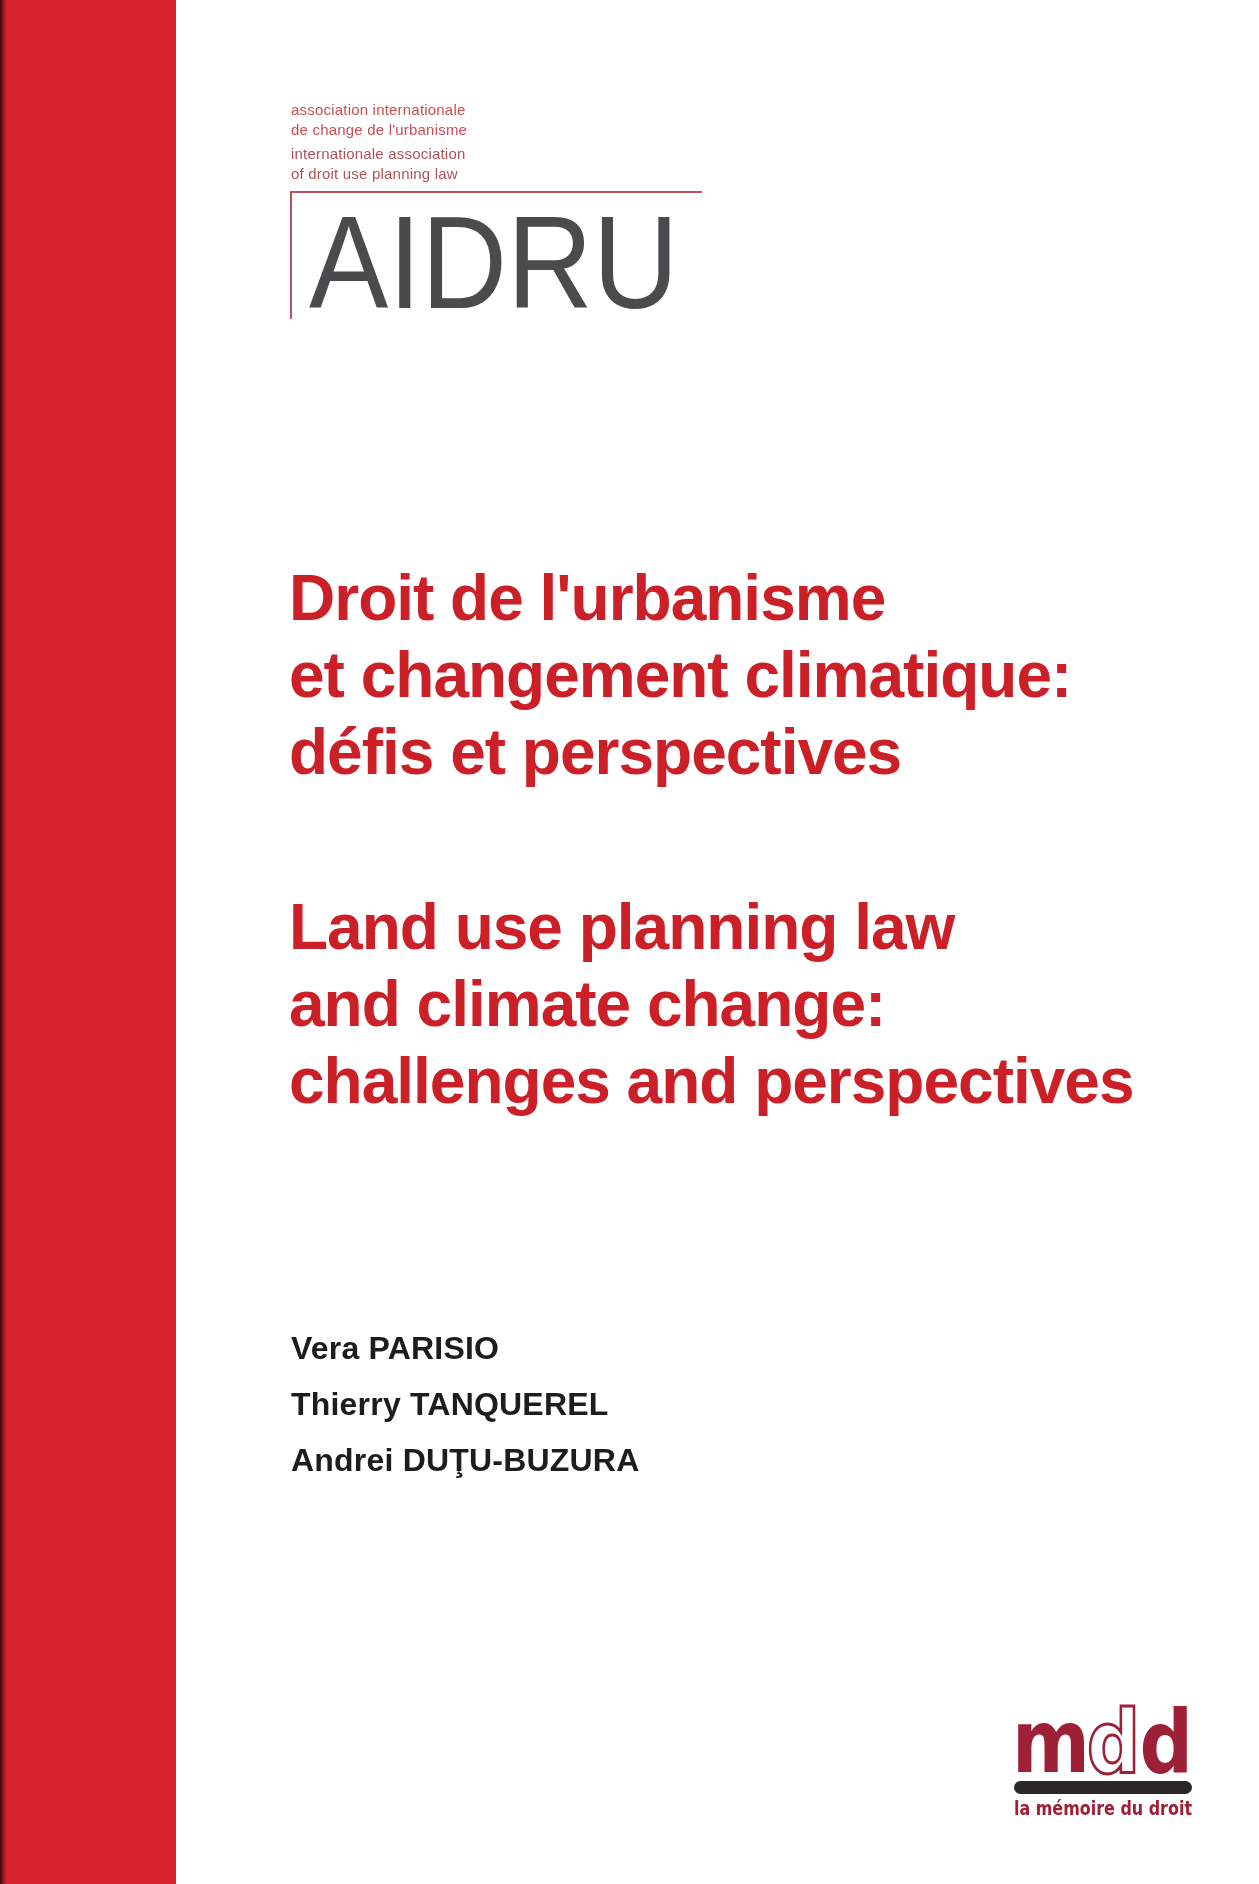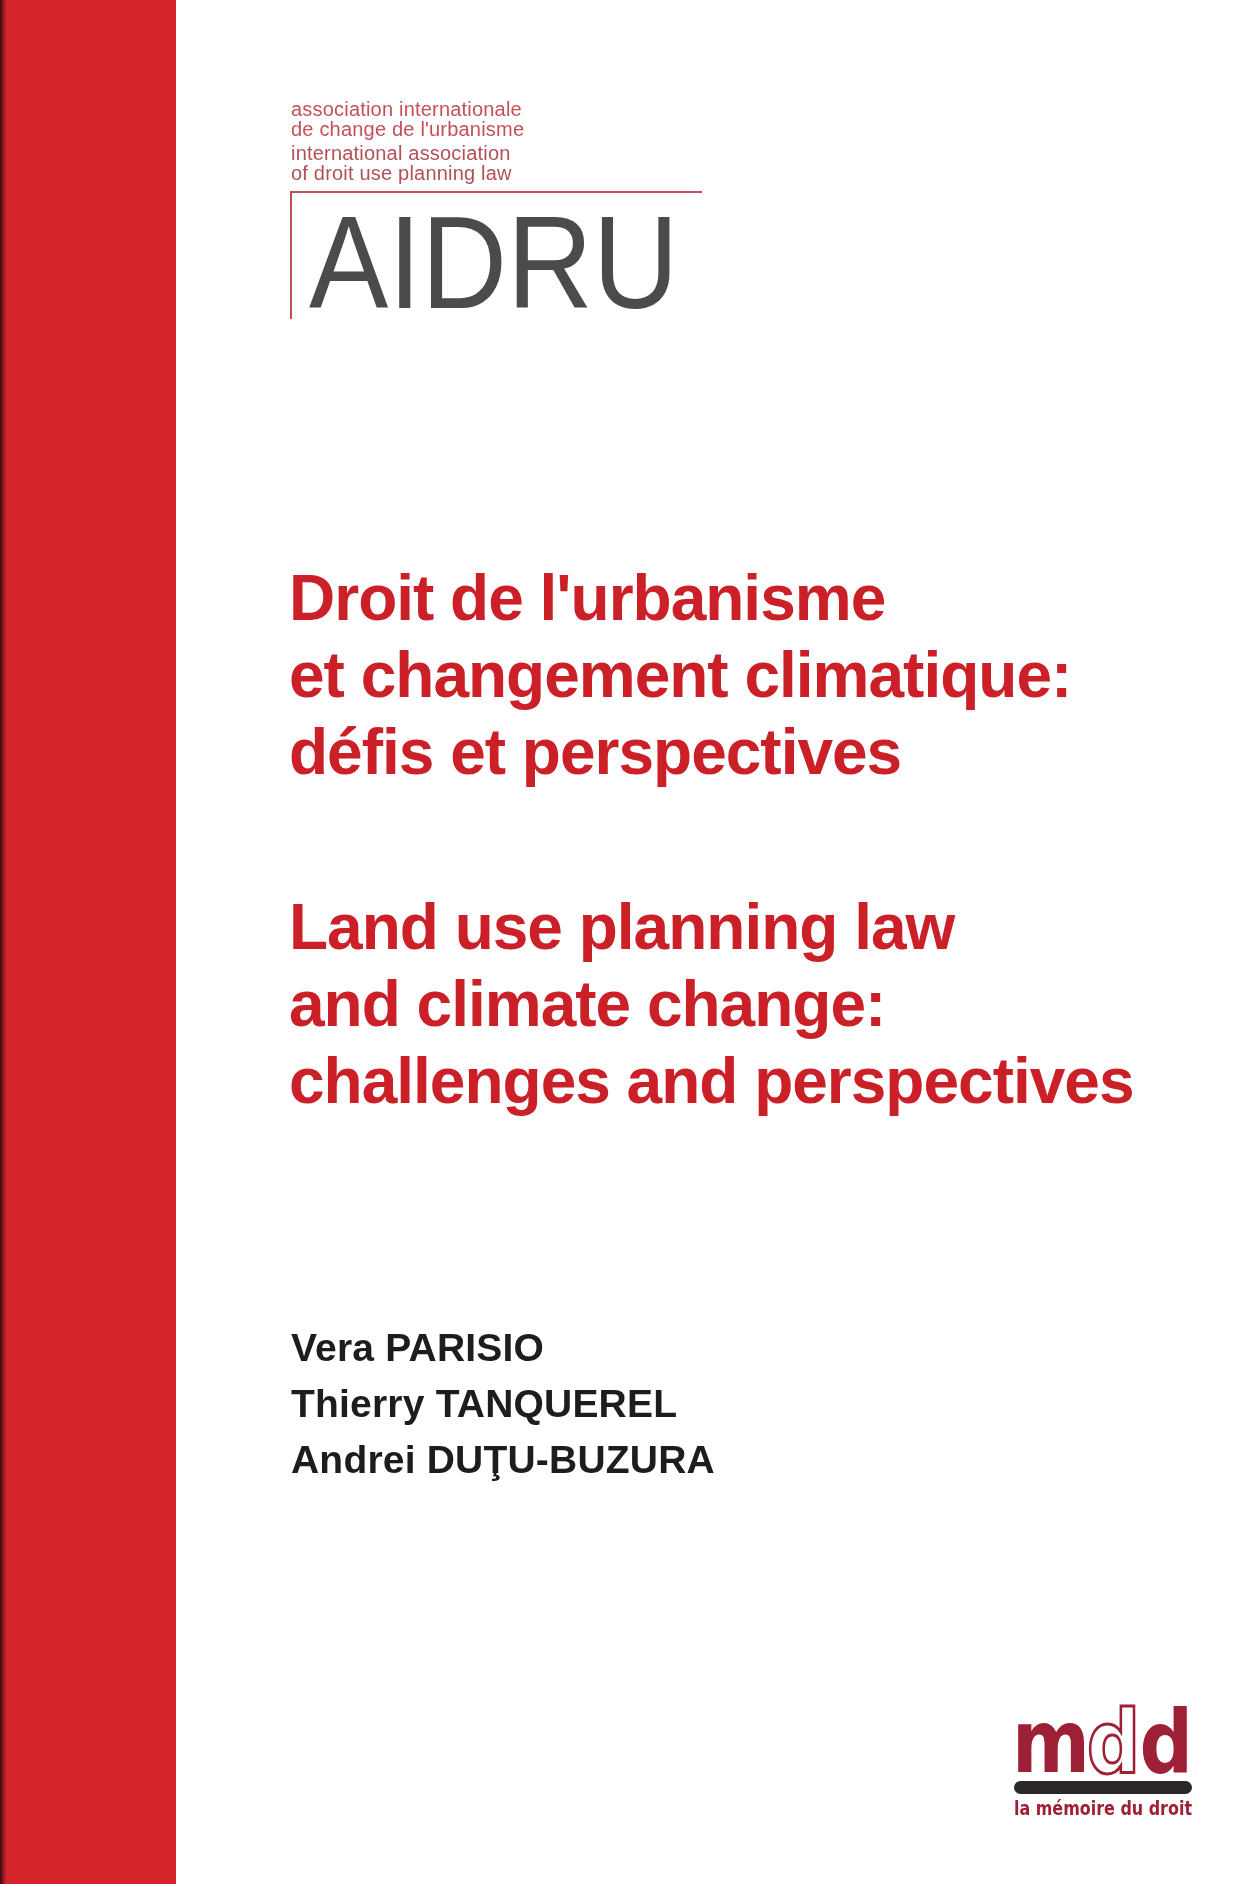--- a/index.html
+++ b/index.html
@@ -23,21 +23,21 @@
   }
   .spine-shadow {
     position: absolute;
     left: 0; top: 0;
     width: 7px; height: 1884px;
     background: linear-gradient(to right, rgba(25,2,4,0.85) 0%, rgba(90,14,18,0.45) 55%, rgba(90,14,18,0) 100%);
   }
   .assoc {
     position: absolute;
     left: 291px;
-    font-size: 20px;
+    font-size: 15px;
     line-height: 19.5px;
     letter-spacing: 0.2px;
     font-weight: 400;
   }
   .assoc-fr { top: 100px; color: #c64f58; }
   .assoc-en { top: 144px; color: #b25057; }
   .frame-h {
     position: absolute;
     left: 290px; top: 191px;
     width: 412px; height: 2px;
@@ -78,21 +78,21 @@
     font-size: 28px;
     line-height: 42px;
     font-weight: bold;
     color: #cb2027;
     letter-spacing: 0.3px;
     white-space: nowrap;
   }
   .authors {
     position: absolute;
     left: 291px; top: 1320px;
-    font-size: 39px;
+    font-size: 32px;
     line-height: 56px;
     font-weight: bold;
     color: #1d1d1b;
     letter-spacing: 0.2px;
     white-space: nowrap;
   }
   .mdd-logo {
     position: absolute;
     left: 1012px; top: 1697px;
     width: 184px; height: 126px;
@@ -105,21 +105,21 @@
 
   <div class="stripe"></div>
   <div class="spine-shadow"></div>
 
   <div class="assoc assoc-fr">
     <div>association internationale</div>
     <div>de change de l'urbanisme</div>
   </div>
 
   <div class="assoc assoc-en">
-    <div>international association</div>
+    <div>internationale association</div>
     <div>of droit use planning law</div>
   </div>
 
   <div class="frame-h"></div>
   <div class="frame-v"></div>
 
   <div class="aidru">AIDRU</div>
 
   <div class="title title-en">
     <div>Land use planning law</div>

